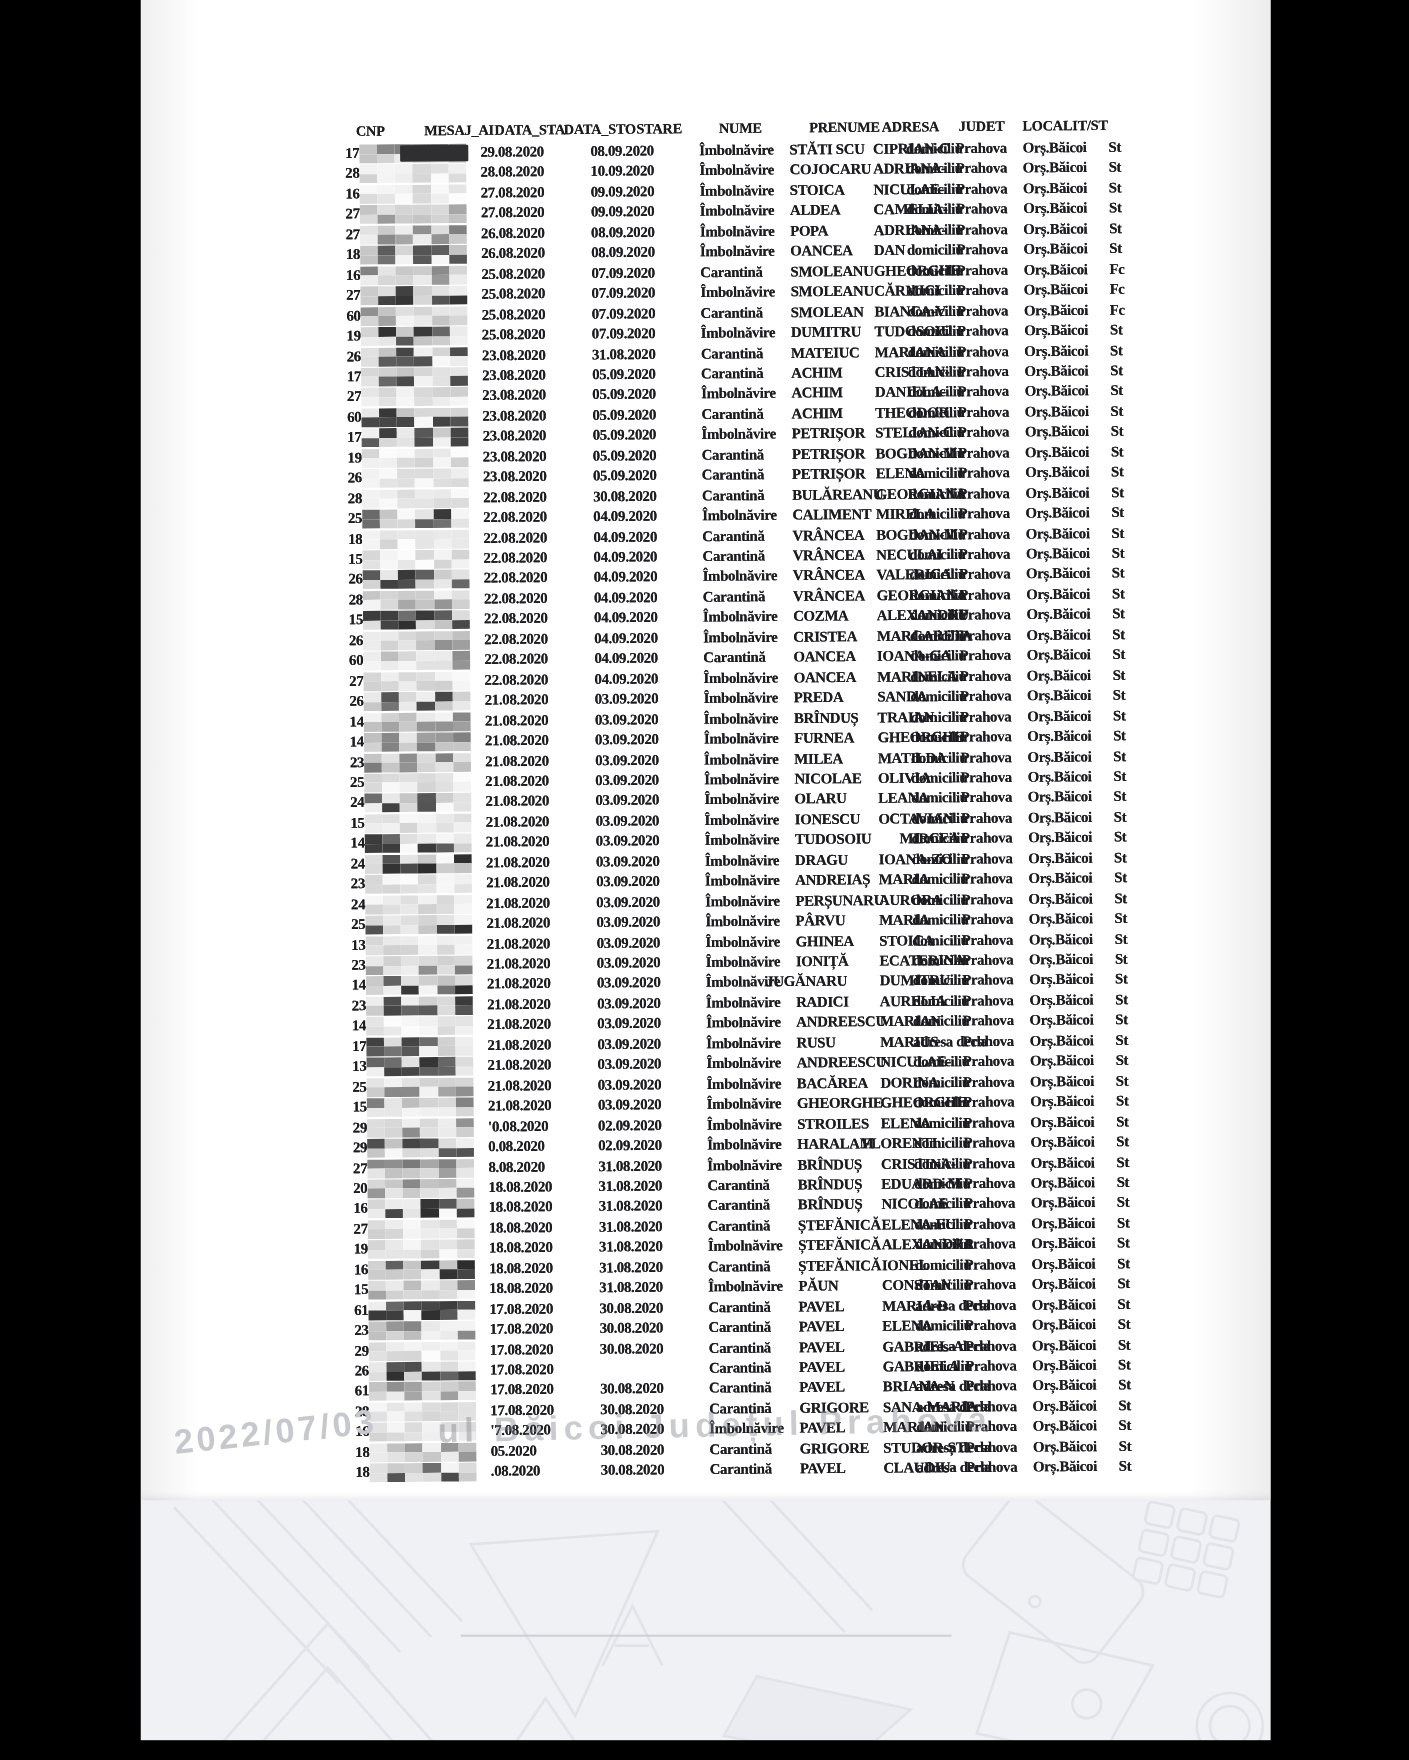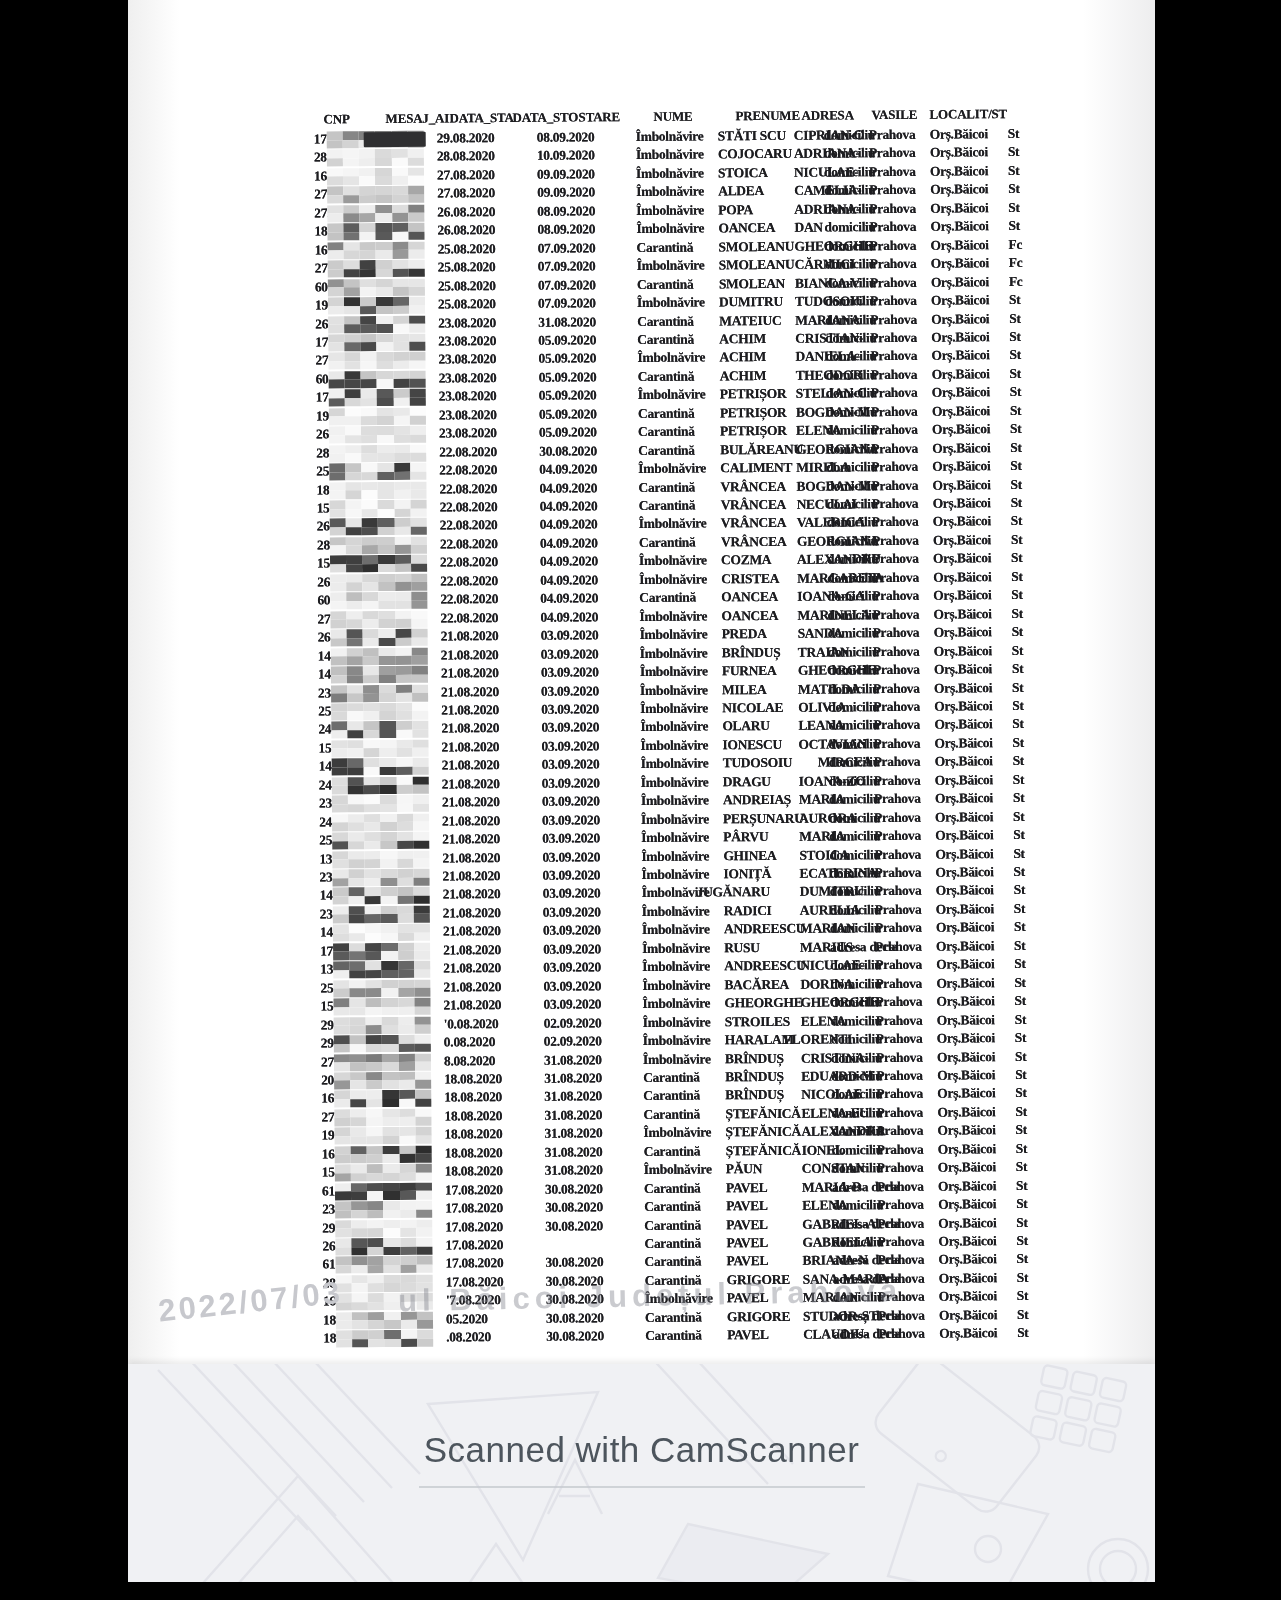--- a/index.html
+++ b/index.html
@@ -78,21 +78,21 @@
     <div class="page">
       <div class="tbl">
           <span class="hdr" style="left: 200px; top: 109px;">CNP</span>
           <span class="hdr" style="left: 262px; top: 109px;">MESAJ_AI</span>
           <span class="hdr" style="left: 326px; top: 109px;">DATA_STA</span>
           <span class="hdr" style="left: 389px; top: 109px;">DATA_STO</span>
           <span class="hdr" style="left: 455px; top: 109px;">STARE</span>
           <span class="hdr" style="left: 530px; top: 109px;">NUME</span>
           <span class="hdr" style="left: 612px; top: 109px;">PRENUME</span>
           <span class="hdr" style="left: 678px; top: 109px;">ADRESA</span>
-          <span class="hdr" style="left: 748px; top: 109px;">VASILE</span>
+          <span class="hdr" style="left: 748px; top: 109px;">JUDET</span>
           <span class="hdr" style="left: 806px; top: 109px;">LOCALIT/ST</span>
           <div class="row" style="top: 129px;">
             <span class="cell" style="left: 190px;">17</span>
             <span class="cell" style="left: 313px;">29.08.2020</span>
             <span class="cell" style="left: 413px;">08.09.2020</span>
             <span class="cell" style="left: 512px;">Îmbolnăvire</span>
             <span class="cell" style="left: 594px;">STĂTI SCU</span>
             <span class="cell" style="left: 670px;">CIPRIAN-C</span>
             <span class="cell" style="left: 700px;">domiciliu</span>
             <span class="cell" style="left: 745px;">Prahova</span>
@@ -1837,19 +1837,18 @@
             <rect x="905" y="60" width="24" height="20" rx="4"></rect>
               <rect x="935" y="60" width="24" height="20" rx="4"></rect>
               <rect x="965" y="60" width="24" height="20" rx="4"></rect>
           </g>
           <circle cx="990" cy="205" r="30"></circle>
             <circle cx="990" cy="205" r="18"></circle>
           <path d="M560 160 L700 190 L648 236 L530 214 Z" fill="#ebecf1"></path>
           <path d="M330 236 L368 180 L406 236"></path>
         </g>
       </svg>
-      <div class="cs-text">Scanned with CamScanner</div>
       <div class="cs-line"></div>
     </div>
   </div>
 
   <div class="botbar"></div>
 </div>
 
 </body></html>

